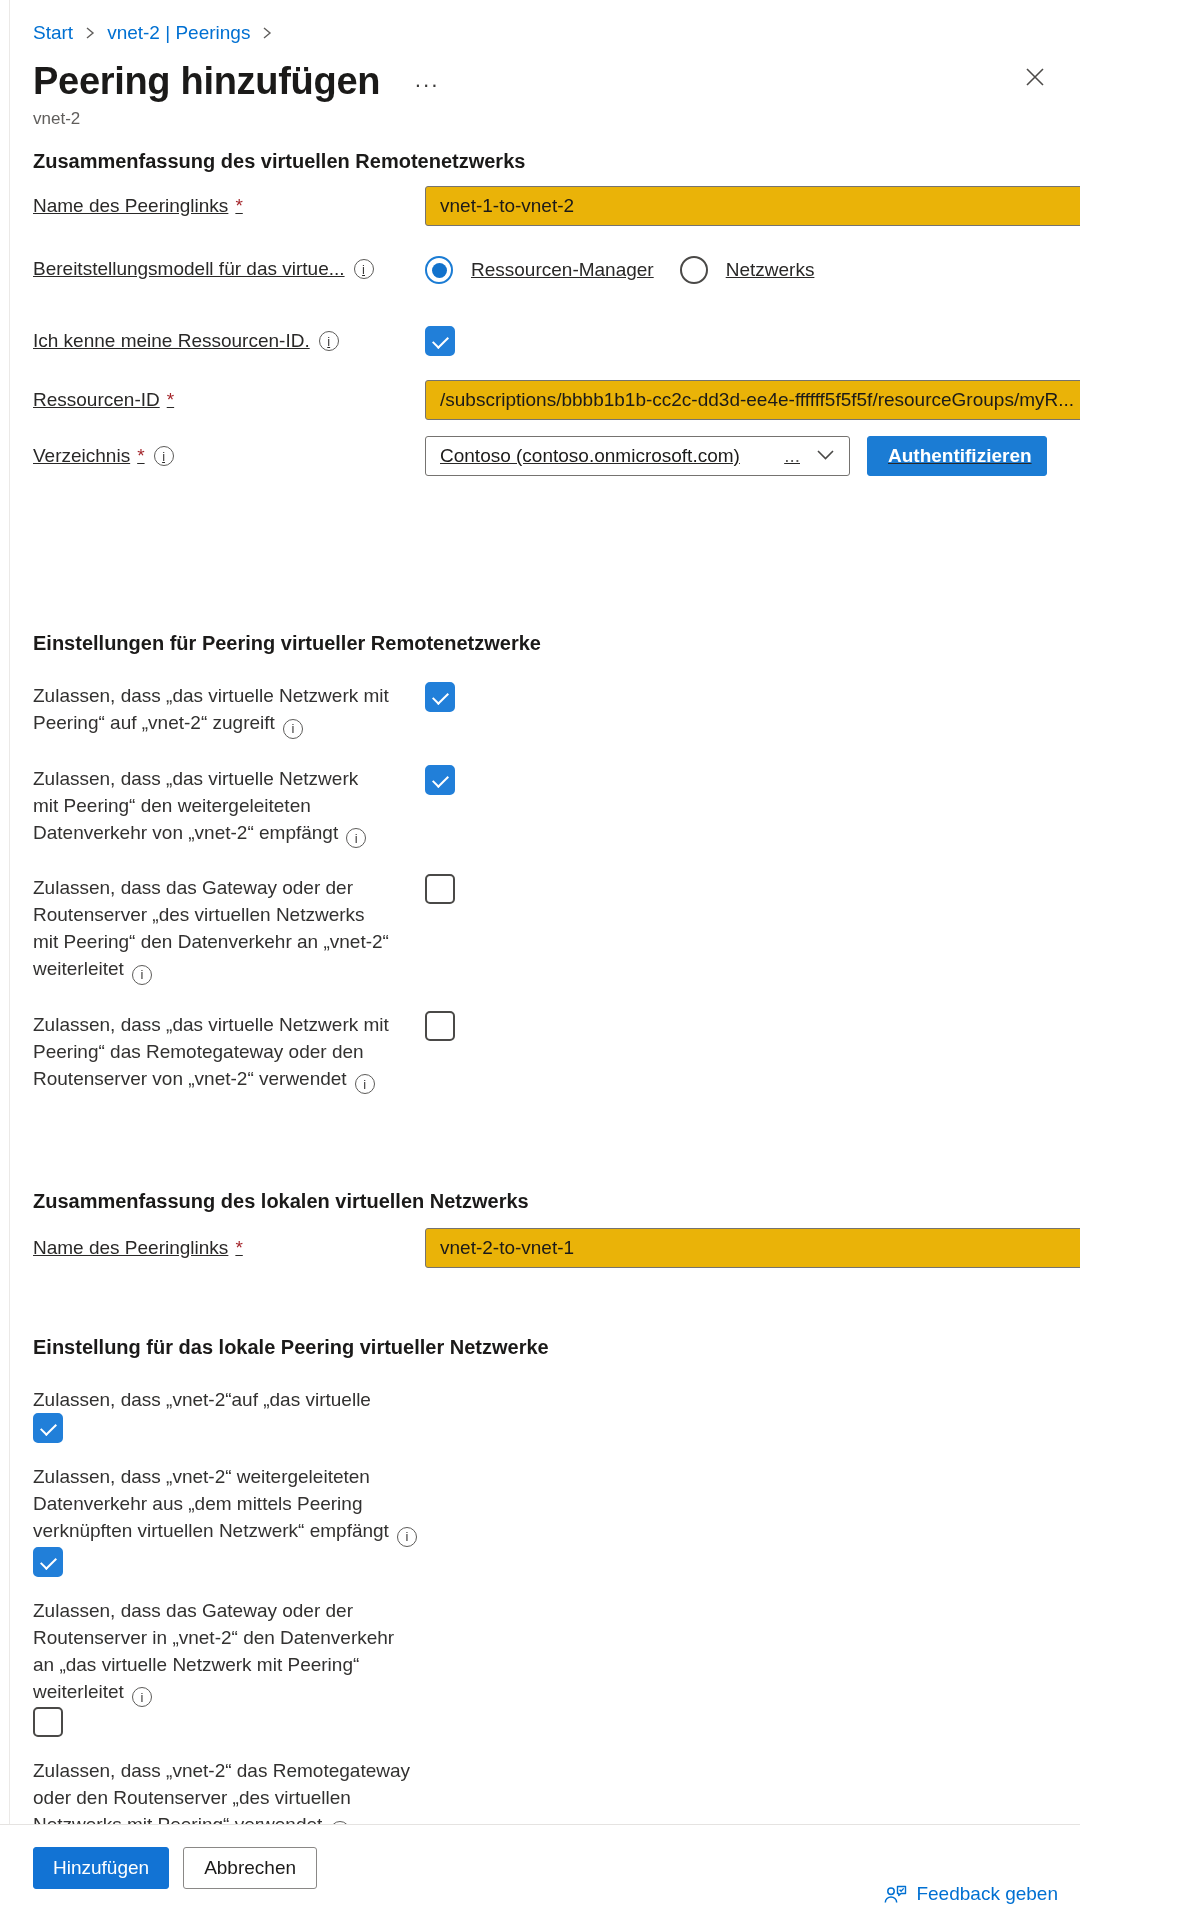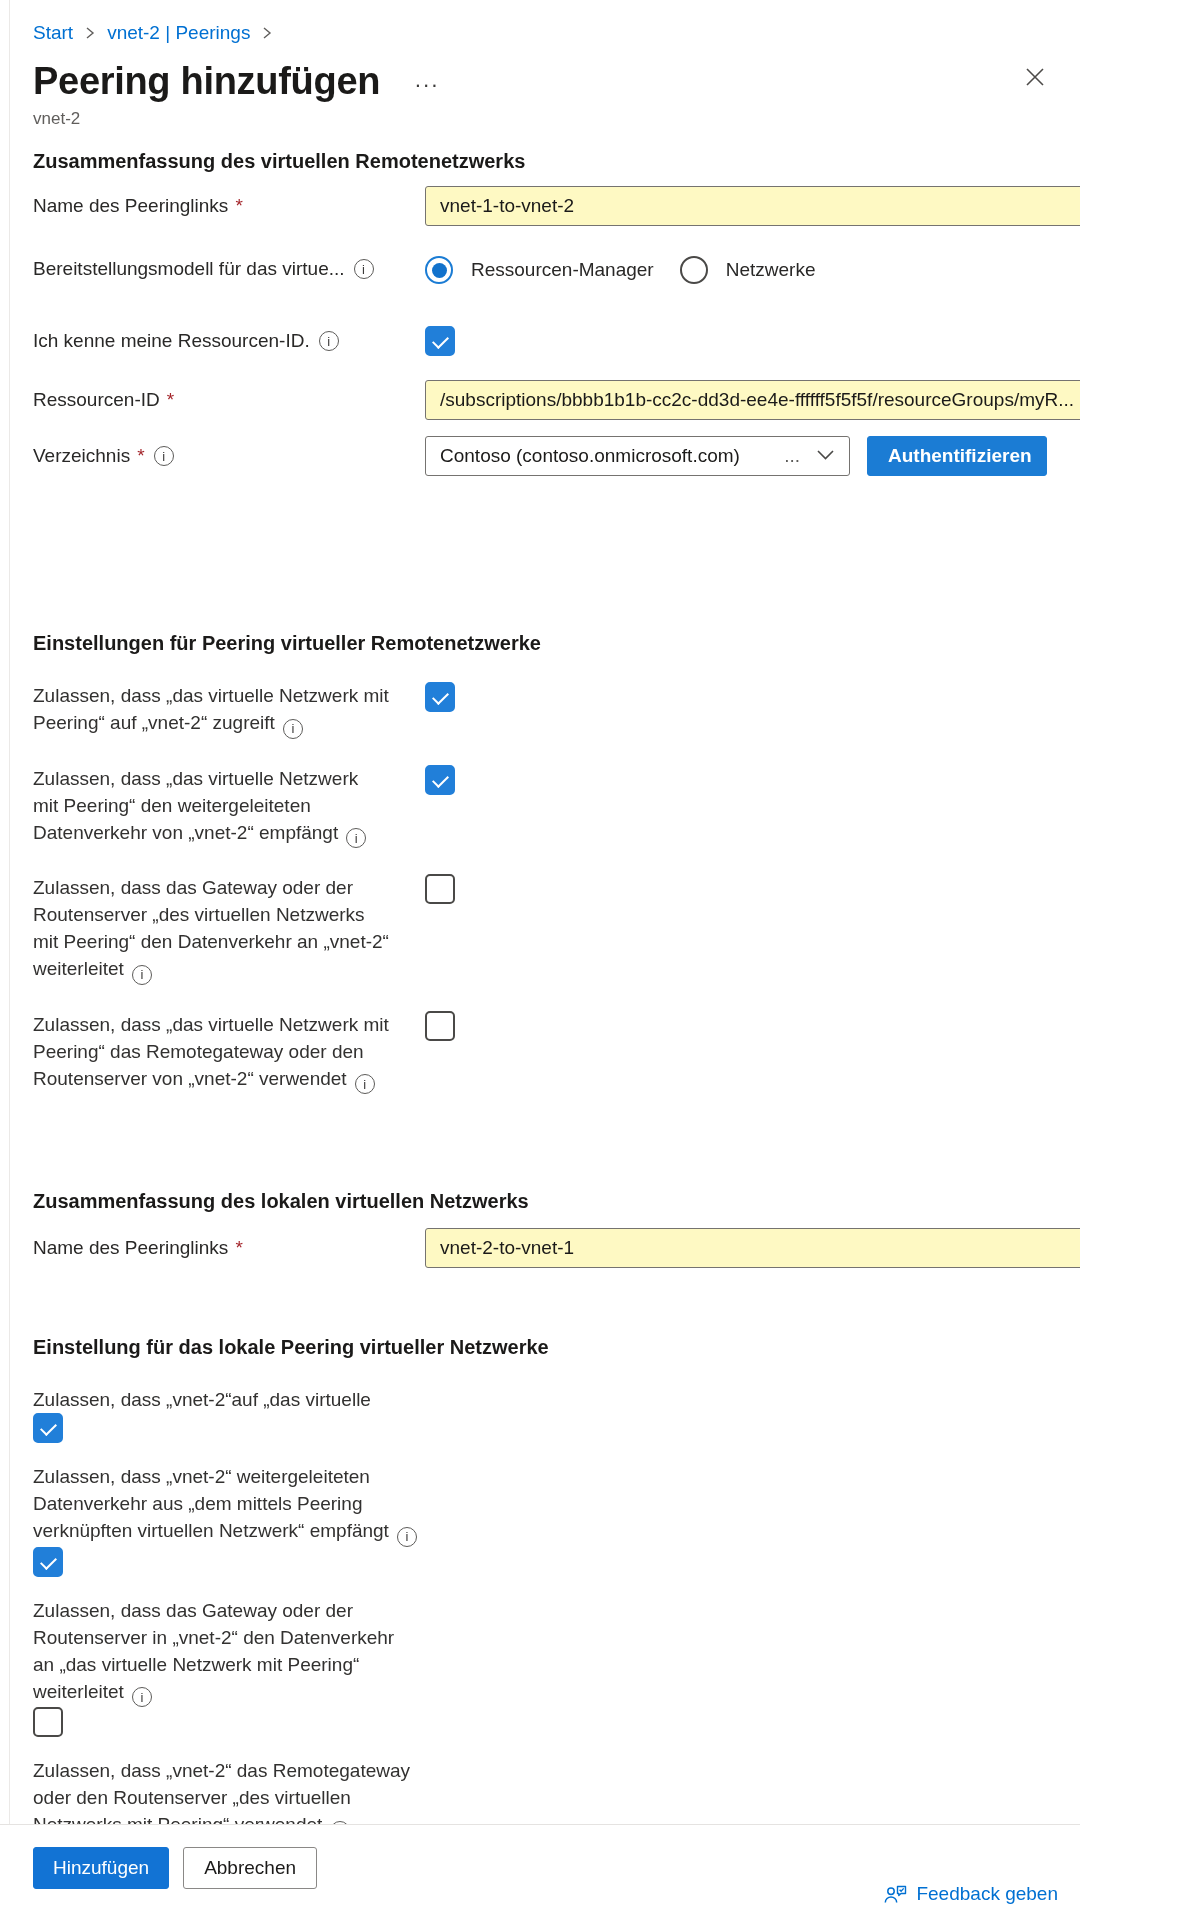--- a/index.html
+++ b/index.html
@@ -22,37 +22,37 @@
   .close-btn { position:absolute; top:62px; right:30px; width:30px; height:30px; display:flex; align-items:center; justify-content:center; cursor:pointer; }
   .subtitle { margin-top:4px; font-size:17px; line-height:22px; color:#605e5c; }
 
   h2 { font-size:20px; line-height:26px; font-weight:700; color:#1b1a19; margin:0; }
   .h2-1 { margin-top:18px; }
   .h2-2 { margin-top:154px; }
   .h2-3 { margin-top:94px; }
   .h2-4 { margin-top:66px; }
 
   
-  .form-row { display:flex; align-items:center; }
+  .form-row { display:flex; align-items:center;text-decoration:underline; }
   .form-label { width:392px; flex:none; font-size:19px; color:#292827; display:flex; align-items:center; white-space:nowrap; }
   .req { color:#a4262c; margin-left:7px; }
   .info-i { margin-left:9px; width:20px; height:20px; flex:none; border:1.3px solid #5c5b59; border-radius:50%;
             display:inline-flex; align-items:center; justify-content:center; box-sizing:border-box; cursor:default; }
   .info-i::before { content:"i"; font-size:13px; line-height:13px; color:#3b3a39; }
 
   .row-name1 { margin-top:12px; }
   .row-model { margin-top:30px; align-items:flex-start; }
   .row-know  { margin-top:42px; }
   .row-resid { margin-top:24px; }
   .row-dir   { margin-top:16px; }
   .row-name2 { margin-top:14px; }
 
   .input-wrap { position:relative; width:742px; }
   .text-input { width:742px; height:40px; box-sizing:border-box; border:1px solid #757370; border-radius:3px;
-                font-family:"Liberation Sans", sans-serif; font-size:19px; color:#1b1a19; padding:0 14px; outline:none; background:#fef9c3; }
+                font-family:"Liberation Sans", sans-serif; font-size:19px; color:#1b1a19; padding:0 14px; outline:none; background:#eab308; }
   .text-input.with-check { padding-right:52px; }
   .valid-check { position:absolute; right:12px; top:10px; }
 
   
   .radio-group { display:flex; gap:26px; padding-top:0; }
   .radio-option { display:flex; align-items:center; cursor:pointer; }
   .radio { width:28px; height:28px; flex:none; border-radius:50%; border:2px solid #4a4947; box-sizing:border-box; background:#fff; position:relative; }
   .radio.checked { border:2.5px solid #1b7cd4; }
   .radio.checked::after { content:""; position:absolute; left:50%; top:50%; width:15px; height:15px; margin:-7.5px 0 0 -7.5px;
                           border-radius:50%; background:#1272cc; }
@@ -140,21 +140,21 @@
         <span>Bereitstellungsmodell für das virtue...</span>
         <span class="info-i"></span>
       </div>
       <div class="radio-group">
         <div class="radio-option">
           <span class="radio checked"></span>
           <span class="radio-label">Ressourcen-Manager</span>
         </div>
         <div class="radio-option">
           <span class="radio"></span>
-          <span class="radio-label">Netzwerke</span>
+          <span class="radio-label">Netzwerks</span>
         </div>
       </div>
     </div>
 
     <div class="form-row row-know">
       <div class="form-label">
         <span>Ich kenne meine Ressourcen-ID.</span>
         <span class="info-i"></span>
       </div>
       <div class="checkbox checked"></div>

